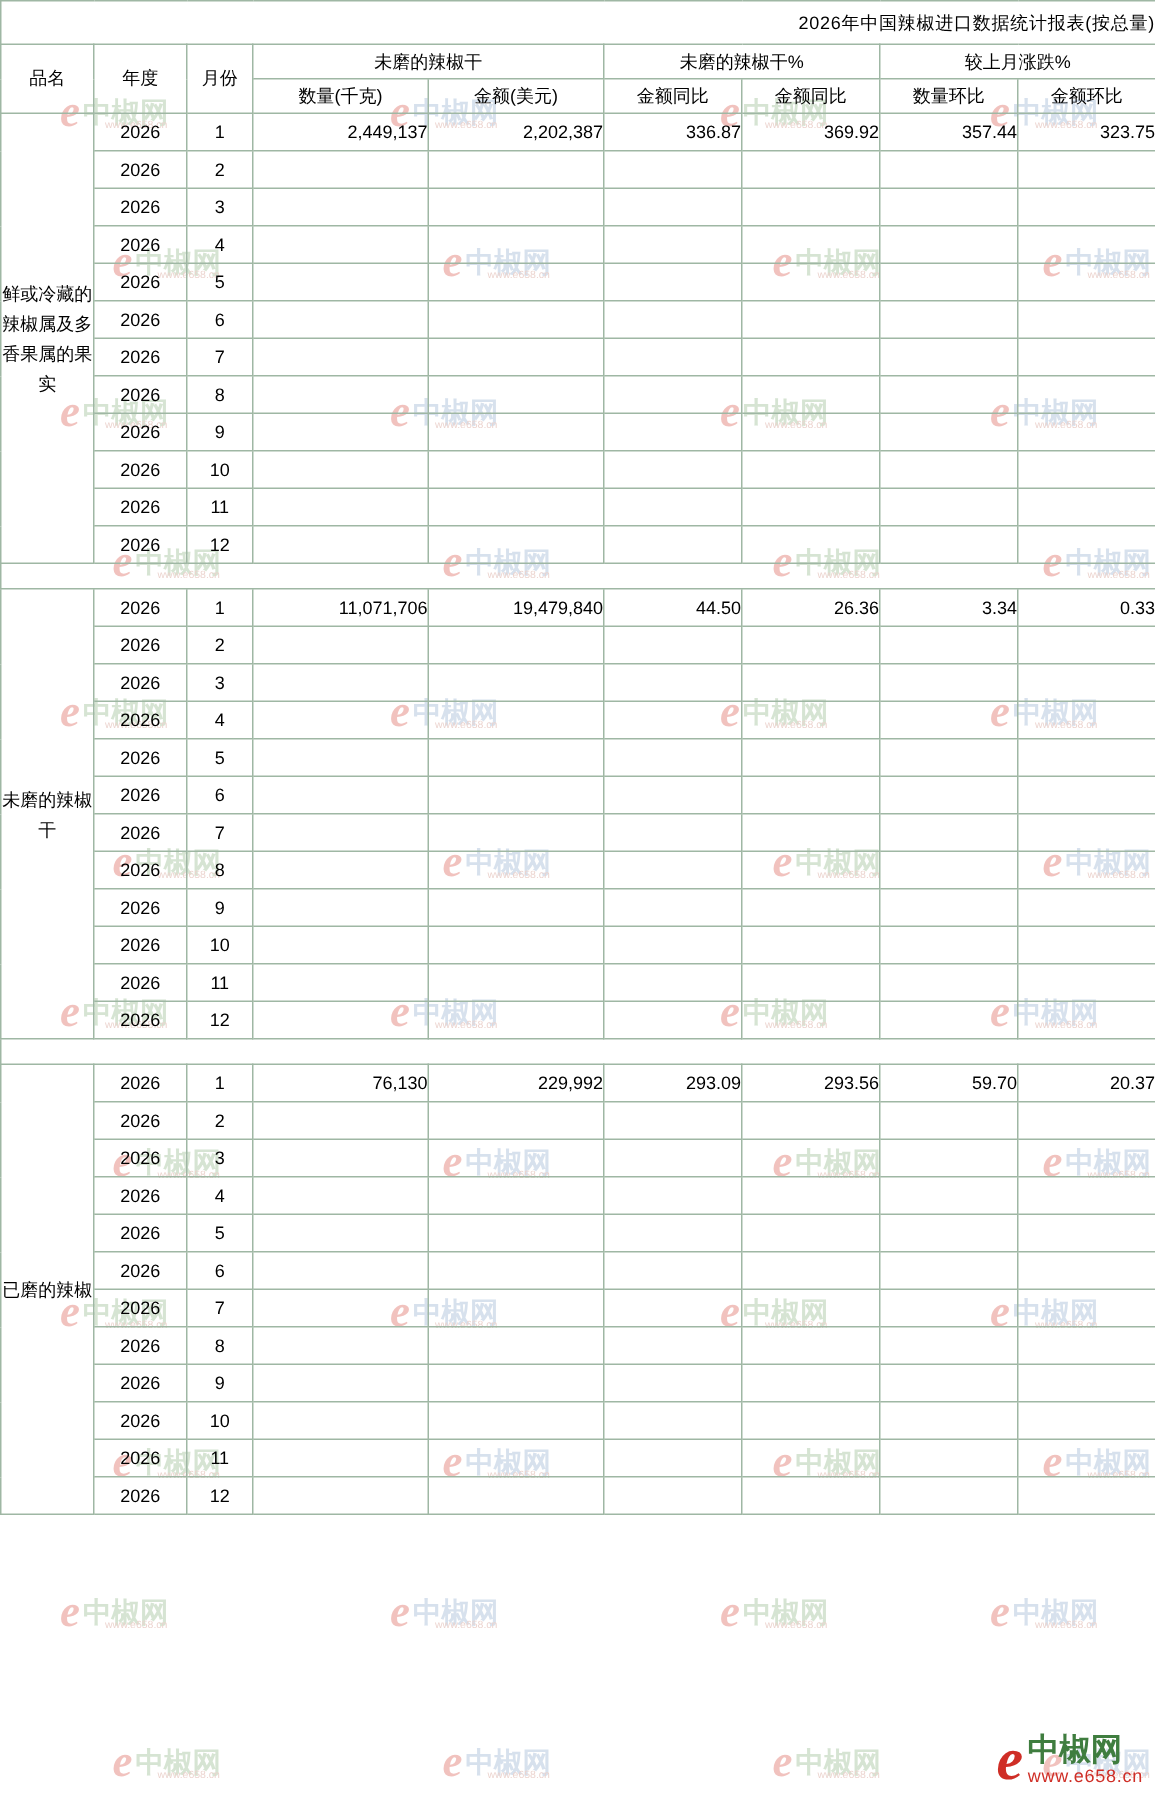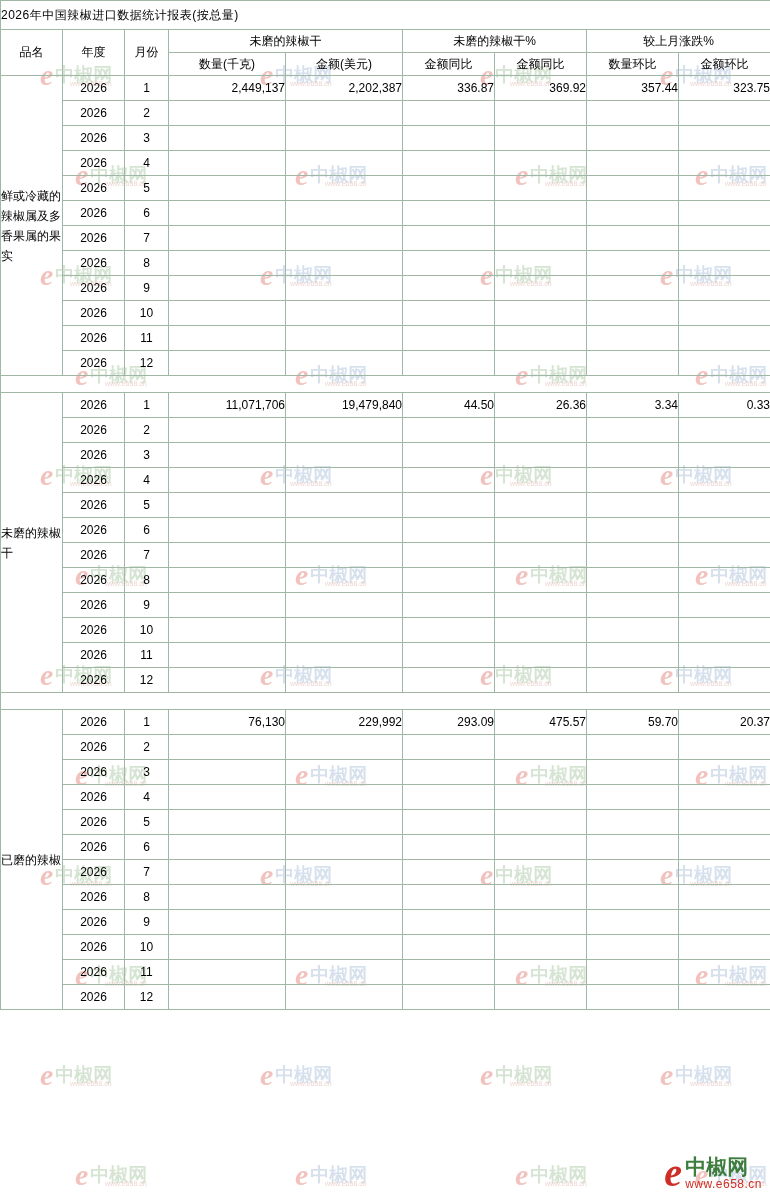--- a/index.html
+++ b/index.html
@@ -29,21 +29,21 @@
   }
   table.grid td, table.grid th {
     border: 1px solid #9fb7a4;
     padding: 0;
     font-weight: normal;
     font-size: 12px;
     background: transparent;
   }
   .title-cell {
     height: 28px;
-    text-align: left;
+    text-align: right;
     vertical-align: middle;
     font-size: 16px;
     font-weight: bold;
     letter-spacing: 0.5px;
     background: #ffffff;
   }
   .hdr {
     text-align: center;
     vertical-align: middle;
     height: 22px;
@@ -57,20 +57,21 @@
     height: 24px;
     vertical-align: middle;
   }
   .ctr {
     text-align: center;
     vertical-align: middle;
     font-size: 12.5px;
     height: 24px;
   }
   .prod {
+    text-align: center;
     vertical-align: middle;
     font-size: 12.5px;
     line-height: 20px;
     padding: 0 6px;
     word-break: break-all;
     margin-left: 40px;
   }
   .spacer-row td {
     height: 16px;
     border-left: 1px solid #9fb7a4;
@@ -684,21 +685,21 @@
         <tr class="spacer-row">
           <td colspan="9"></td>
         </tr>
         <tr>
           <td class="prod" rowspan="12">已磨的辣椒</td>
           <td class="ctr">2026</td>
           <td class="ctr">1</td>
           <td class="num">76,130</td>
           <td class="num">229,992</td>
           <td class="num">293.09</td>
-          <td class="num">475.57</td>
+          <td class="num">293.56</td>
           <td class="num">59.70</td>
           <td class="num">20.37</td>
         </tr>
         <tr>
           <td class="ctr">2026</td>
           <td class="ctr">2</td>
           <td class="num"></td>
           <td class="num"></td>
           <td class="num"></td>
           <td class="num"></td>

